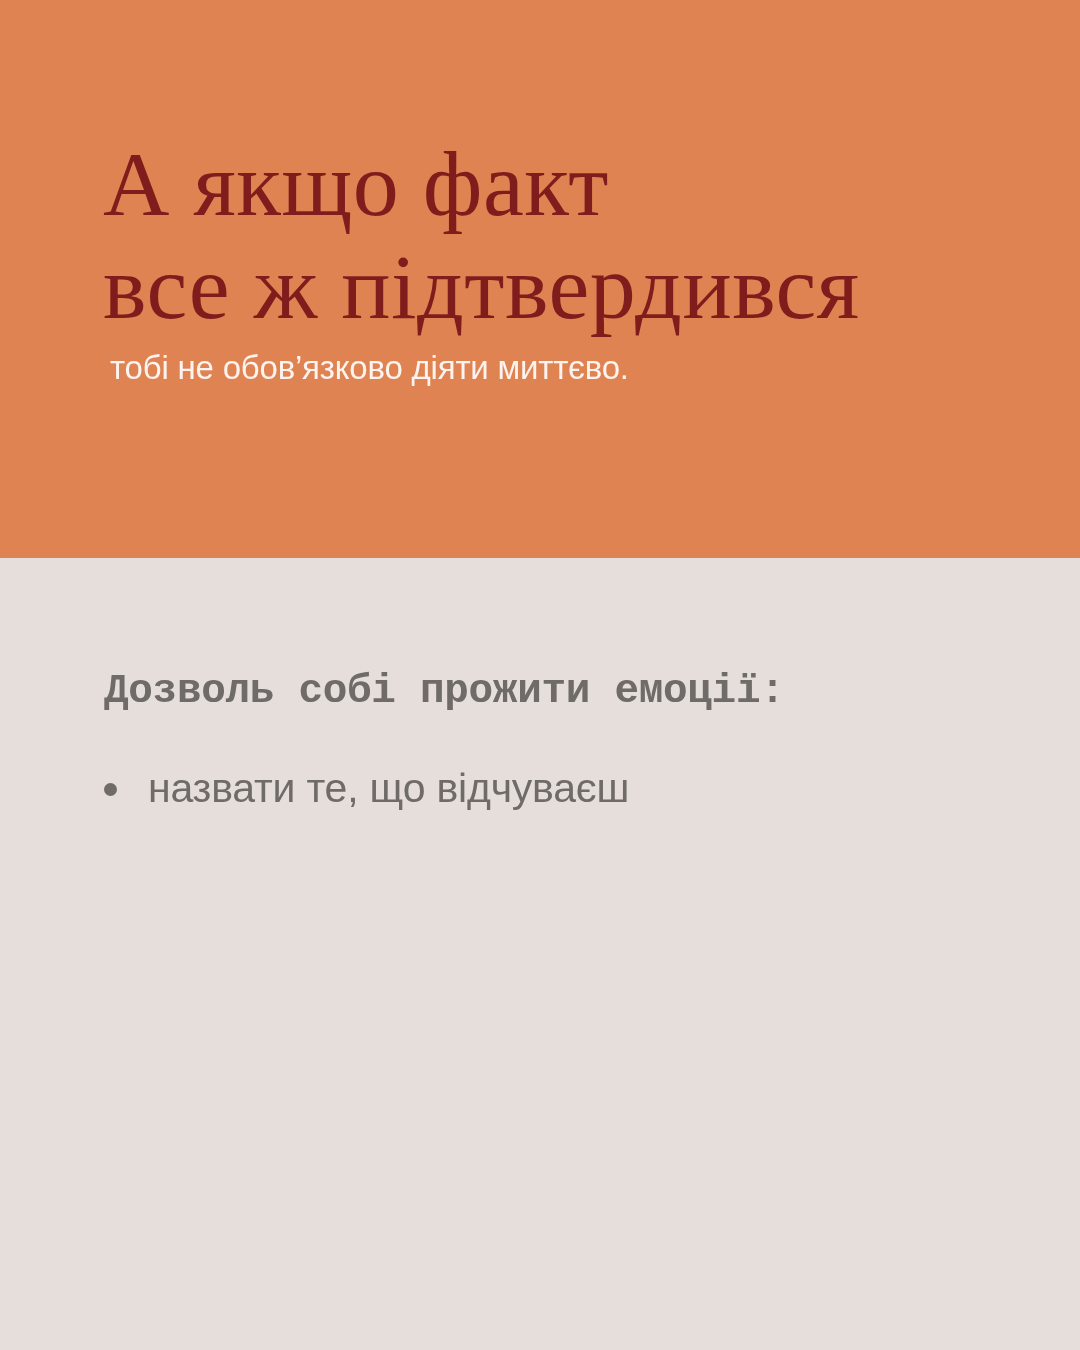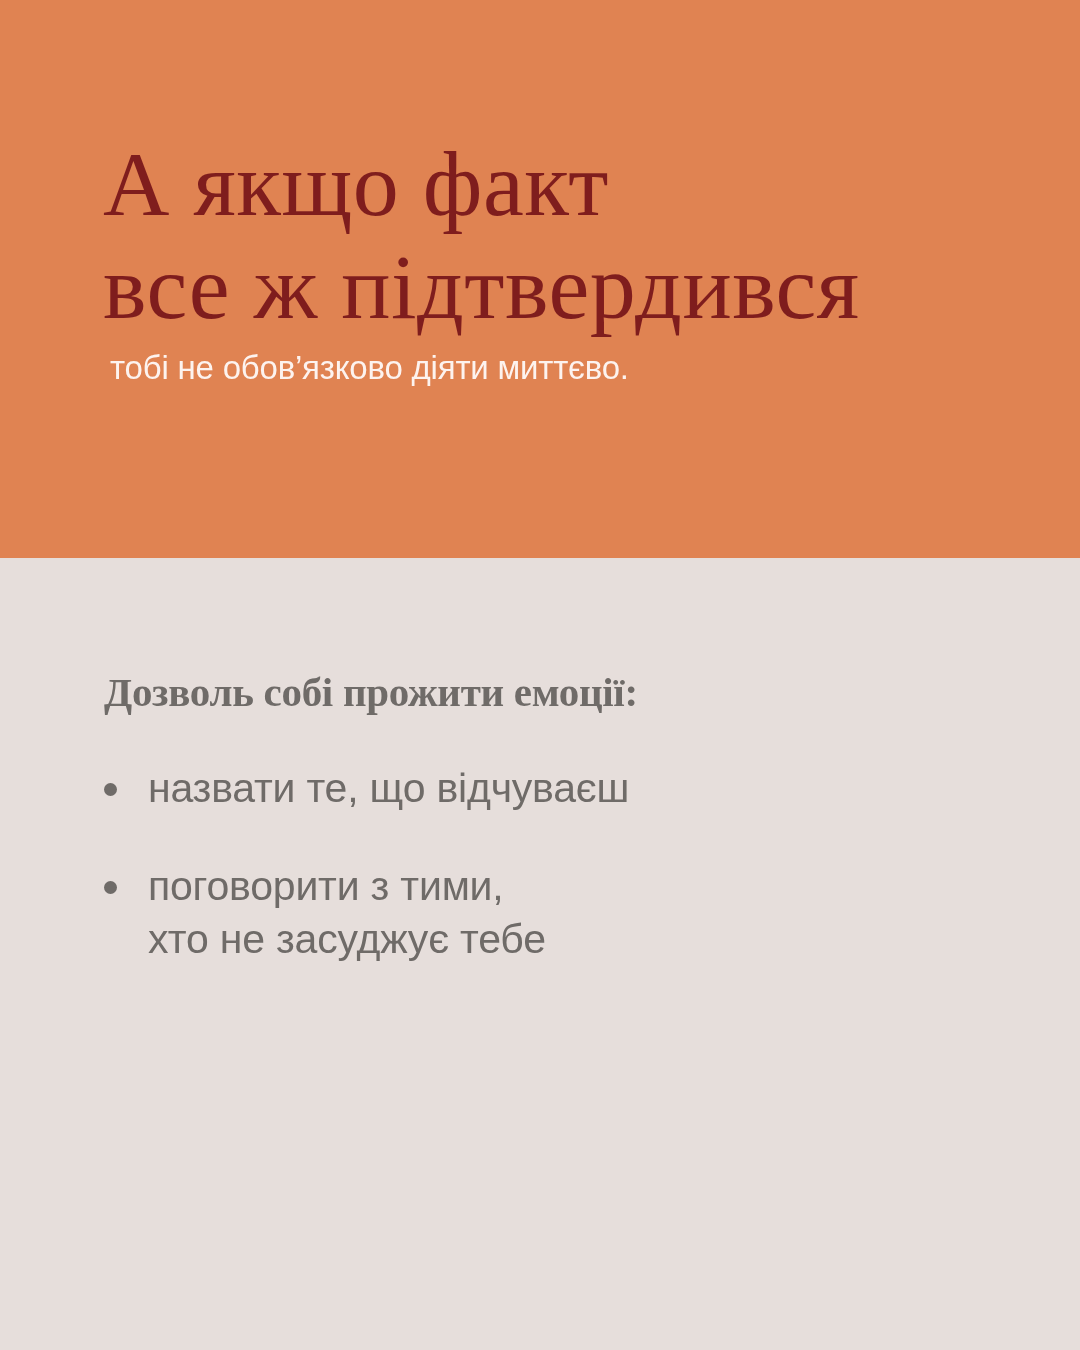--- a/index.html
+++ b/index.html
@@ -55,21 +55,21 @@
     flex: 1;
     background: #e6dedb;
     position: relative;
   }
   .list-heading {
     position: absolute;
     left: 104px;
     top: 110px;
     margin: 0;
     color: #6f6b68;
-    font-family: Liberation Serif, serif;
+    font-family: Liberation Mono, monospace;
     font-size: 41px;
     font-weight: 700;
     letter-spacing: -0.3px;
   }
   .bullet-list {
     position: absolute;
     left: 84px;
     top: 192px;
     margin: 12px;
     padding: 0;
@@ -107,18 +107,16 @@
   <div class="hero">
     <h1 class="hero-title">А якщо факт
 все ж підтвердився</h1>
     <p class="hero-sub">тобі не обов’язково діяти миттєво.</p>
   </div>
 
   <div class="body-area">
     <h2 class="list-heading">Дозволь собі прожити емоції:</h2>
     <ul class="bullet-list">
       <li class="bullet-item">назвати те, що відчуваєш</li>
-      <li class="bullet-item">поговорити з тими,
-хто не засуджує тебе</li>
     </ul>
   </div>
 
 </div>
 
 </body></html>

